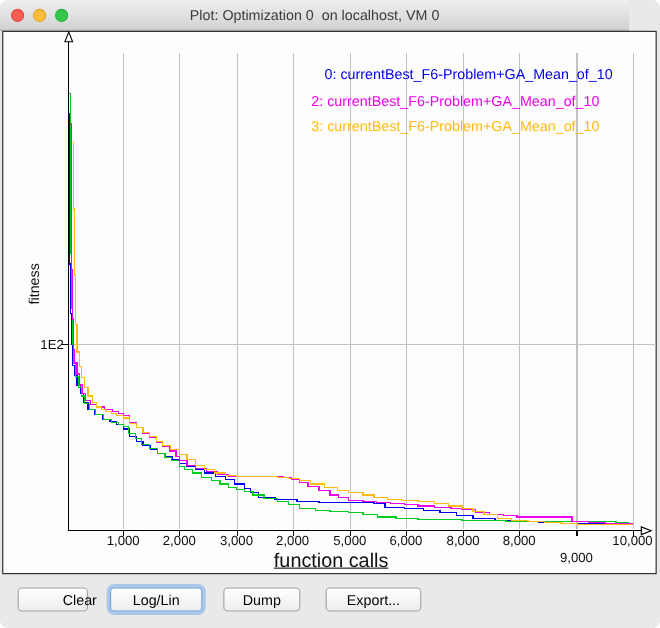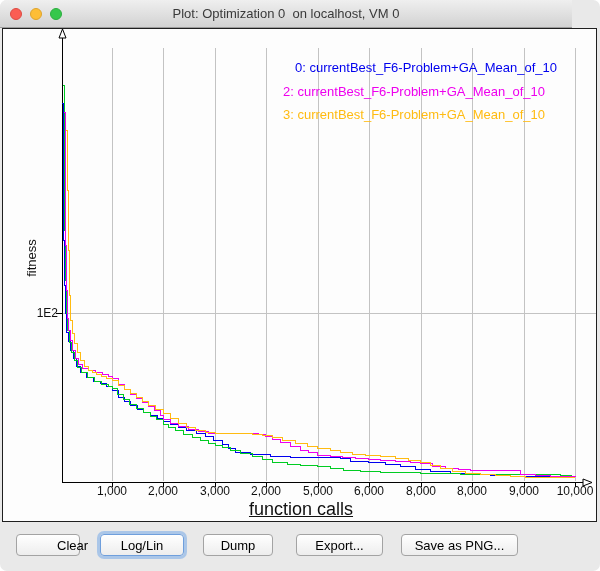--- a/index.html
+++ b/index.html
@@ -84,28 +84,27 @@
   <div class="ytick" data-name="y-tick-label">1E2</div>
   <div data-name="x-tick-labels" id="xticks">
       <span class="xtick" data-name="x-tick-label" style="left: 112px;">1,000</span>
       <span class="xtick" data-name="x-tick-label" style="left: 163px;">2,000</span>
       <span class="xtick" data-name="x-tick-label" style="left: 215px;">3,000</span>
       <span class="xtick" data-name="x-tick-label" style="left: 266px;">2,000</span>
       <span class="xtick" data-name="x-tick-label" style="left: 318px;">5,000</span>
       <span class="xtick" data-name="x-tick-label" style="left: 369px;">6,000</span>
       <span class="xtick" data-name="x-tick-label" style="left: 421px;">8,000</span>
       <span class="xtick" data-name="x-tick-label" style="left: 472px;">8,000</span>
-      <span class="xtick" data-name="x-tick-label" style="left: 524px;">9,000</span>
+      <span class="xtick" data-name="x-tick-label" style="left: 524px; margin-top: 16px;">9,000</span>
       <span class="xtick" data-name="x-tick-label" style="left: 575px;">10,000</span>
     </div>
   <div class="xlabel" data-name="x-axis-label">function calls</div>
   <div class="legend" data-name="legend" id="legend">
       <div class="legend-row" data-name="legend-entry" style="color: rgb(0, 0, 238); margin-left: 12px;">0: currentBest_F6-Problem+GA_Mean_of_10</div>
       <div class="legend-row" data-name="legend-entry" style="color: rgb(238, 0, 238);">2: currentBest_F6-Problem+GA_Mean_of_10</div>
       <div class="legend-row" data-name="legend-entry" style="color: rgb(255, 187, 17);">3: currentBest_F6-Problem+GA_Mean_of_10</div>
     </div>
 
   <button class="btn" data-name="clear-button">Clear</button>
   <button class="btn" data-name="dump-button">Dump</button>
   <button class="btn" data-name="loglin-button">Log/Lin</button>
   <button class="btn" data-name="export-button">Export...</button>
-  <button class="btn" data-name="save-png-button">Save as PNG...</button>
 </div>
 
 </body></html>

